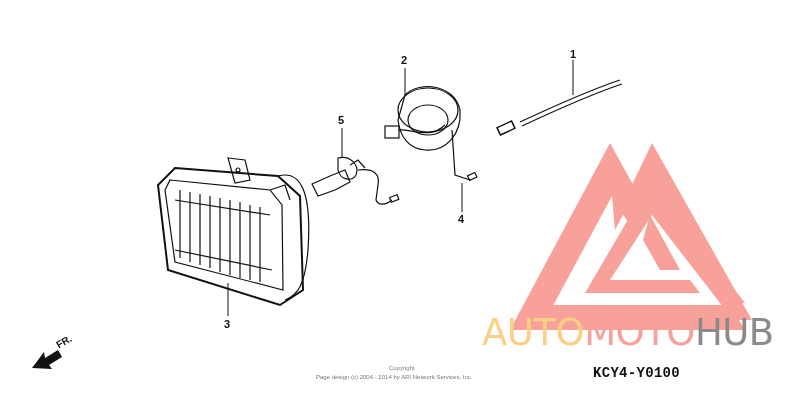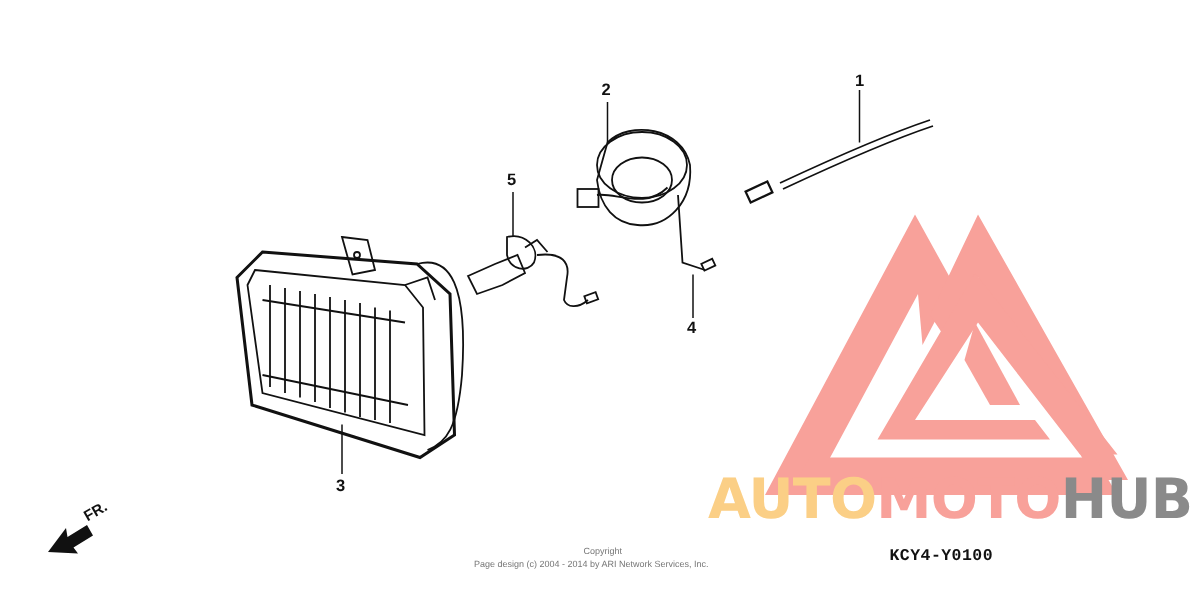--- a/index.html
+++ b/index.html
@@ -1,22 +1,22 @@
 <!DOCTYPE html>
 <html><head>
 <meta charset="utf-8">
 <style>
   html,body{margin:0;padding:0;background:#fff;}
   body{width:800px;height:400px;position:relative;overflow:hidden;font-family:"Liberation Sans",sans-serif;}
   .abs{position:absolute;}
   .callout{position:absolute;font-family:"Liberation Sans",sans-serif;font-weight:bold;font-size:11px;color:#111;}
-  .code{position:absolute;left:593px;top:365px;font-family:"Liberation Mono",monospace;font-weight:bold;font-size:11px;color:#111;letter-spacing:0.3px;}
+  .code{position:absolute;left:593px;top:365px;font-family:"Liberation Mono",monospace;font-weight:bold;font-size:14px;color:#111;letter-spacing:0.3px;}
   .copy1{position:absolute;left:389px;top:365px;font-size:6px;color:#777;}
   .copy2{position:absolute;left:316px;top:374px;font-size:6px;color:#777;white-space:nowrap;}
-  .brand{position:absolute;left:472px;top:314px;font-family:"DejaVu Sans",sans-serif;font-weight:bold;font-size:37px;letter-spacing:-0.5px;white-space:nowrap;line-height:1;text-align:center;}
+  .brand{position:absolute;left:482px;top:314px;font-family:"DejaVu Sans",sans-serif;font-weight:normal;font-size:37px;letter-spacing:-0.5px;white-space:nowrap;line-height:1;text-align:center;}
   .fr{position:absolute;left:56px;top:336px;font-weight:bold;font-size:10px;transform:rotate(-30deg);color:#111;}
 </style>
 </head>
 <body>
 
 <svg class="abs" style="left:0;top:0" width="800" height="400" viewBox="0 0 800 400">
   <g fill="#f8a19a">
 
     <polygon points="510,330 610,143 636,190 615,230 612,196 540,330"></polygon>
 

